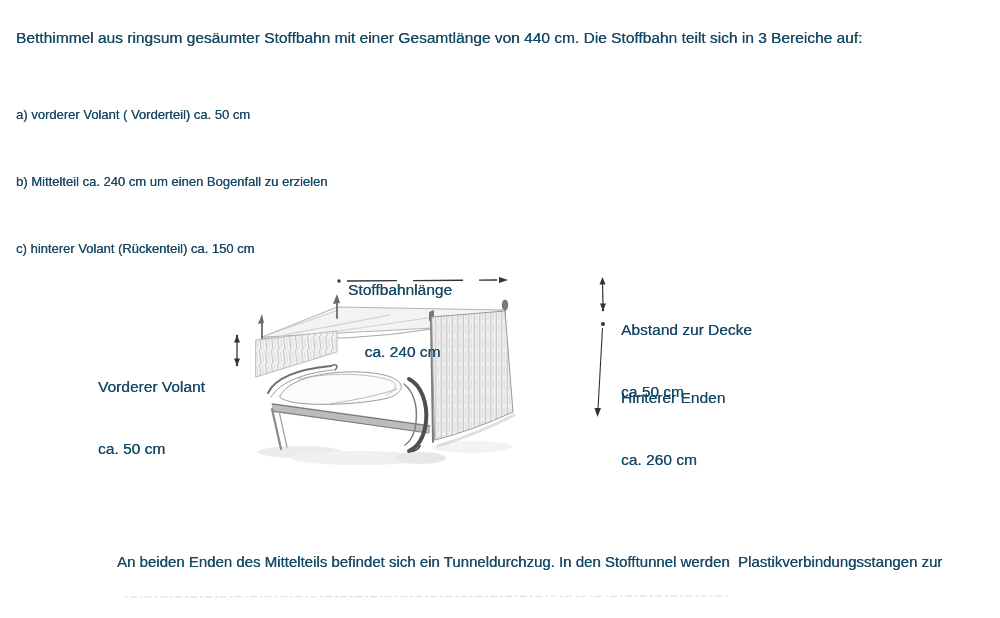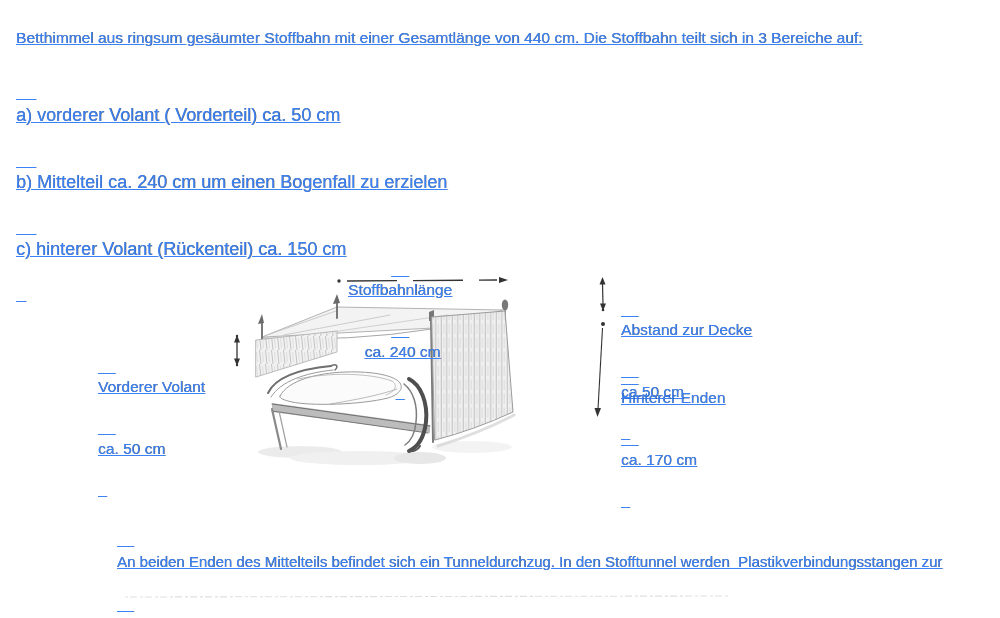--- a/index.html
+++ b/index.html
@@ -1,24 +1,24 @@
 <!DOCTYPE html>
 <html><head>
 <meta charset="utf-8">
 <style>
   html,body { margin:0; padding:0; background:#ffffff; }
   .page {
     position:relative; width:1000px; height:618px; overflow:hidden;
     background:#ffffff; color:#171717;
     font-family:"Liberation Sans", sans-serif;
   }
-  .t { position:absolute; white-space:pre; color:#3b82f6;
-       text-shadow:0.35px 0 0 rgba(23,23,23,0.72);text-decoration:underline; }
+  .t { position:absolute; white-space:pre; color:#0c4a6e;
+       text-shadow:0.35px 0 0 rgba(23,23,23,0.72); }
   .intro-line1 { left:16px; top:27px; font-size:15.5px; line-height:22px; }
-  .intro-items { left:16px; top:59px; font-size:18px; line-height:22.4px; }
+  .intro-items { left:16px; top:59px; font-size:13px; line-height:22.4px; }
   .lbl { line-height:20.6px; font-size:15.5px; }
   .lbl-stoffbahn { left:348px; top:239px;text-align:center; }
   .lbl-stoffbahn .l2 { padding-left:5px; }
   .lbl-vorderer  { left:78px;  top:336px;margin-left:20px; }
   .lbl-abstand   { left:621px; top:279px; }
   .lbl-hinterer  { left:621px; top:347px; }
   .footer { left:117px; top:507px; font-size:15px; line-height:21.8px; }
   svg.overlay { position:absolute; left:0; top:0; }
 </style>
 </head>
@@ -130,21 +130,21 @@
     <div class="l2">ca. 50 cm</div>
   </div>
 
   <div class="t lbl lbl-abstand">
     <div class="l1">Abstand zur Decke</div>
     <div class="l2">ca.50 cm</div>
   </div>
 
   <div class="t lbl lbl-hinterer">
     <div class="l1">Hinterer Enden</div>
-    <div class="l2">ca. 170 cm</div>
+    <div class="l2">ca. 260 cm</div>
   </div>
 
   <div class="t footer">
     <div>An beiden Enden des Mittelteils befindet sich ein Tunneldurchzug. In den Stofftunnel werden  Plastikverbindungsstangen zur</div>
     <div>Stabilisierung eingeführt.</div>
     
     
   </div>
 
 </div>

